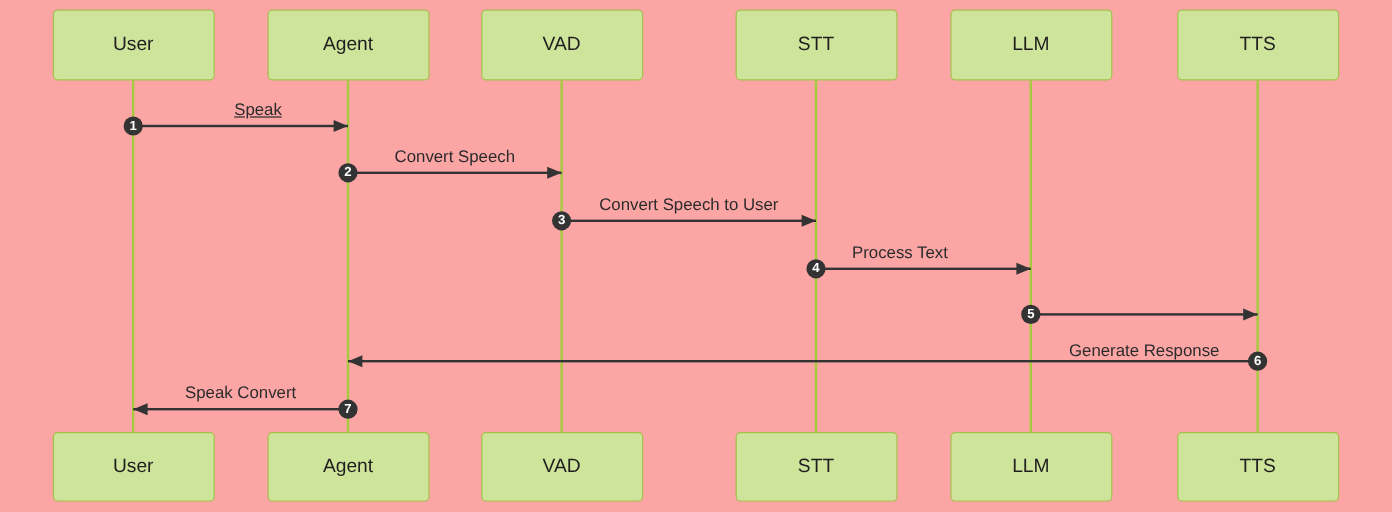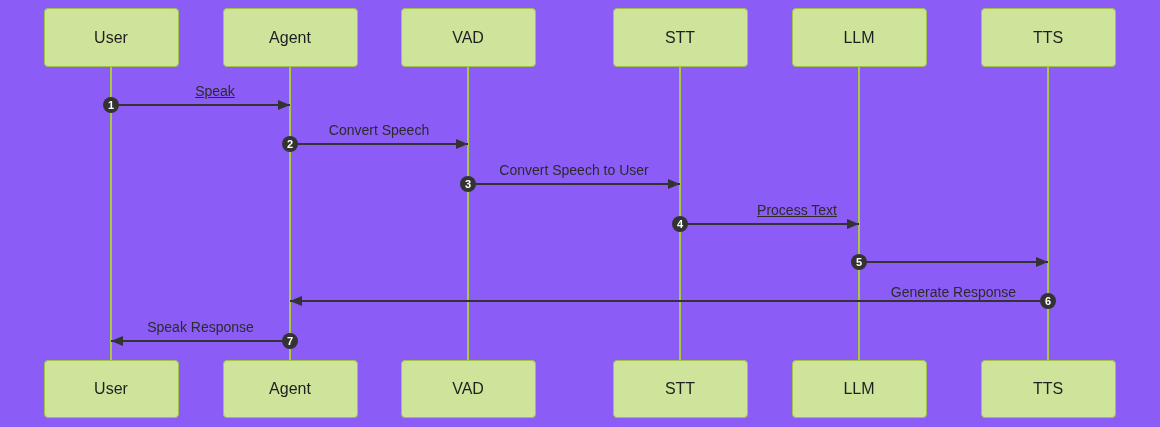--- a/index.html
+++ b/index.html
@@ -55,21 +55,21 @@
     display: flex;
     align-items: center;
     justify-content: center;
     font-size: 11px;
     font-weight: bold;
   }
 </style>
 </head>
 <body>
 
-<div class="diagram" style="background: #8b5cf6;">
+<div class="diagram" style="background: #fca5a5;">
     <div class="lifeline" style="left: 110px; top: 67px; height: 293px; background: rgb(165, 202, 61);"></div>
     <div class="lifeline" style="left: 289px; top: 67px; height: 293px; background: rgb(165, 202, 61);"></div>
     <div class="lifeline" style="left: 467px; top: 67px; height: 293px; background: rgb(165, 202, 61);"></div>
     <div class="lifeline" style="left: 679px; top: 67px; height: 293px; background: rgb(165, 202, 61);"></div>
     <div class="lifeline" style="left: 858px; top: 67px; height: 293px; background: rgb(165, 202, 61);"></div>
     <div class="lifeline" style="left: 1047px; top: 67px; height: 293px; background: rgb(165, 202, 61);"></div>
     <div class="actor-box" style="left: 43.5px; top: 8px; width: 135px; height: 59px; background: rgb(207, 228, 155); border: 1.5px solid rgb(162, 193, 75); color: rgb(31, 31, 31);">User</div>
     <div class="actor-box" style="left: 43.5px; top: 360px; width: 135px; height: 58px; background: rgb(207, 228, 155); border: 1.5px solid rgb(162, 193, 75); color: rgb(31, 31, 31);">User</div>
     <div class="actor-box" style="left: 222.5px; top: 8px; width: 135px; height: 59px; background: rgb(207, 228, 155); border: 1.5px solid rgb(162, 193, 75); color: rgb(31, 31, 31);">Agent</div>
     <div class="actor-box" style="left: 222.5px; top: 360px; width: 135px; height: 58px; background: rgb(207, 228, 155); border: 1.5px solid rgb(162, 193, 75); color: rgb(31, 31, 31);">Agent</div>
@@ -88,26 +88,26 @@
     <div class="msg-line" style="left: 290px; top: 143px; width: 178px; background: rgb(51, 51, 51);"></div>
     <div class="msg-arrowhead" style="top: 139px; left: 456px; border-left: 12px solid rgb(51, 51, 51);"></div>
     <div class="msg-label" style="left: 379px; top: 121px; color: rgb(43, 43, 43);">Convert Speech</div>
     <div class="msg-number" style="left: 282px; top: 136px; background: rgb(51, 51, 51); color: rgb(255, 255, 255);">2</div>
     <div class="msg-line" style="left: 468px; top: 183px; width: 212px; background: rgb(51, 51, 51);"></div>
     <div class="msg-arrowhead" style="top: 179px; left: 668px; border-left: 12px solid rgb(51, 51, 51);"></div>
     <div class="msg-label" style="left: 574px; top: 161px; color: rgb(43, 43, 43);">Convert Speech to User</div>
     <div class="msg-number" style="left: 460px; top: 176px; background: rgb(51, 51, 51); color: rgb(255, 255, 255);">3</div>
     <div class="msg-line" style="left: 680px; top: 223px; width: 179px; background: rgb(51, 51, 51);"></div>
     <div class="msg-arrowhead" style="top: 219px; left: 847px; border-left: 12px solid rgb(51, 51, 51);"></div>
-    <div class="msg-label" style="left: 797px; top: 201px; color: rgb(43, 43, 43); text-decoration: underline;">Process Text</div>
+    <div class="msg-label" style="left: 750px; top: 201px; color: rgb(43, 43, 43);">Process Text</div>
     <div class="msg-number" style="left: 672px; top: 216px; background: rgb(51, 51, 51); color: rgb(255, 255, 255);">4</div>
     <div class="msg-line" style="left: 859px; top: 261px; width: 189px; background: rgb(51, 51, 51);"></div>
     <div class="msg-arrowhead" style="top: 257px; left: 1036px; border-left: 12px solid rgb(51, 51, 51);"></div>
     <div class="msg-label" style="left: 953.5px; top: 239px; color: rgb(43, 43, 43); margin-top: 44px;">Generate Response</div>
     <div class="msg-number" style="left: 851px; top: 254px; background: rgb(51, 51, 51); color: rgb(255, 255, 255);">5</div>
     <div class="msg-line" style="left: 290px; top: 300px; width: 758px; background: rgb(51, 51, 51);"></div>
     <div class="msg-arrowhead" style="top: 296px; left: 290px; border-right: 12px solid rgb(51, 51, 51);"></div>
     <div class="msg-number" style="left: 1040px; top: 293px; background: rgb(51, 51, 51); color: rgb(255, 255, 255);">6</div>
     <div class="msg-line" style="left: 111px; top: 340px; width: 179px; background: rgb(51, 51, 51);"></div>
     <div class="msg-arrowhead" style="top: 336px; left: 111px; border-right: 12px solid rgb(51, 51, 51);"></div>
-    <div class="msg-label" style="left: 200.5px; top: 318px; color: rgb(43, 43, 43);">Speak Response</div>
+    <div class="msg-label" style="left: 200.5px; top: 318px; color: rgb(43, 43, 43);">Speak Convert</div>
     <div class="msg-number" style="left: 282px; top: 333px; background: rgb(51, 51, 51); color: rgb(255, 255, 255);">7</div>
   </div>
 
 </body></html>

